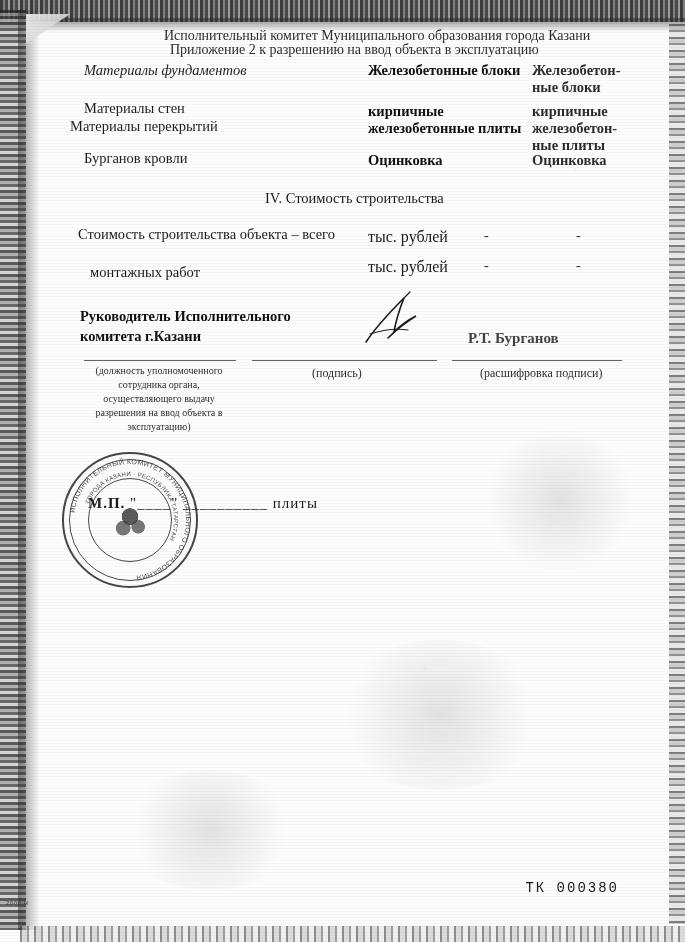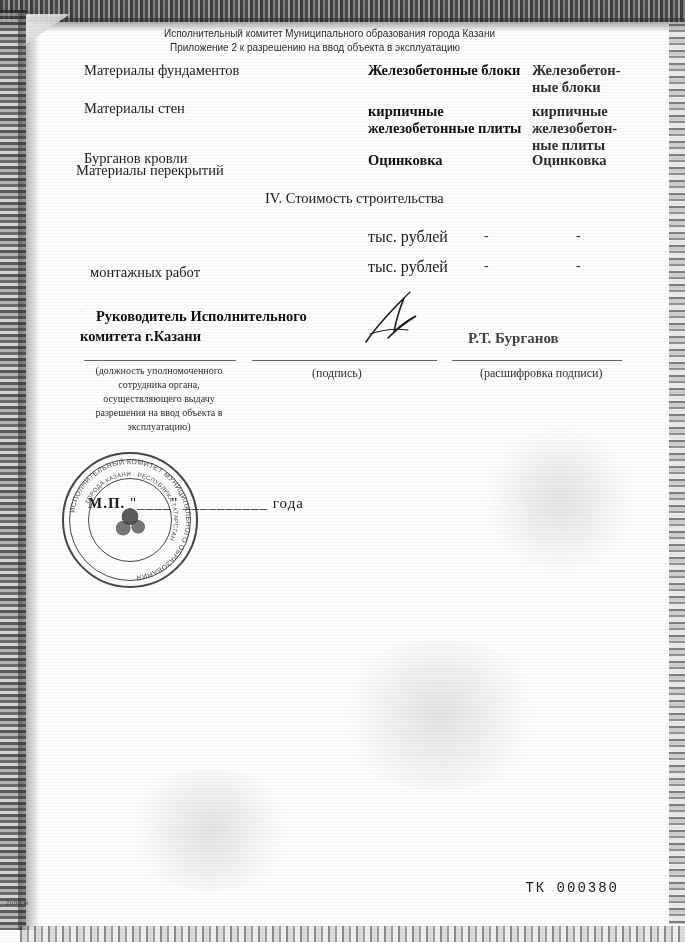--- a/index.html
+++ b/index.html
@@ -116,22 +116,22 @@
     left: 6px; bottom: 36px;
     font-family: "Liberation Sans", sans-serif;
     font-size: 6px;
     color: #3a3a3a;
     letter-spacing: .5px;
   }
 
   
   .header-line {
     position: absolute;
-    font-family: Liberation Sans, sans-serif;
-    font-size: 10px;
+    font-family: Liberation Serif, serif;
+    font-size: 14px;
     color: #2c2c2c;
     white-space: nowrap;
   }
   .h1 { left: 164px; top: 28px; }
   .h2 { left: 170px; top: 42px; }
 
   .label {
     position: absolute;
     font-family: "Liberation Serif", serif;
     font-size: 14.5px;
@@ -290,71 +290,72 @@
 
   <div class="blotch" style="left:330px; top:640px; width:220px; height:150px;"></div>
   <div class="blotch" style="left:120px; top:770px; width:180px; height:120px;"></div>
   <div class="blotch" style="left:480px; top:430px; width:160px; height:140px;"></div>
 
   <div class="side-label">2008   Н</div>
 
   <div class="header-line h1">Исполнительный комитет Муниципального образования города Казани</div>
   <div class="header-line h2">Приложение 2 к разрешению на ввод объекта в эксплуатацию</div>
 
-  <div class="label" style="left:84px; top:62px;">Материалы фундаментов</div>
+  <div class="label" style="left:84px; top:62px;font-style:italic;">Материалы фундаментов</div>
   <div class="value" style="left:368px; top:62px;">Железобетонные блоки</div>
   <div class="value ghost" style="left:532px; top:62px; line-height:17px; white-space:pre;">Железобетон-
 ные блоки</div>
 
   <div class="label" style="left:84px; top:100px;">Материалы стен</div>
   <div class="value" style="left:368px; top:103px;">кирпичные</div>
   <div class="value ghost" style="left:532px; top:103px;">кирпичные</div>
 
-  <div class="label" style="left:76px; top:118px;margin-top:44px;">Материалы перекрытий</div>
+  <div class="label" style="left:70px; top:118px;">Материалы перекрытий</div>
   <div class="value" style="left:368px; top:120px;">железобетонные плиты</div>
   <div class="value ghost" style="left:532px; top:120px; line-height:17px; white-space:pre;">железобетон-
 ные плиты</div>
 
   <div class="label" style="left:84px; top:150px;">Бурганов кровли</div>
   <div class="value" style="left:368px; top:152px;">Оцинковка</div>
   <div class="value ghost" style="left:532px; top:152px;">Оцинковка</div>
 
   <div class="section-title">IV. Стоимость строительства</div>
 
+  <div class="cost-label" style="left:78px; top:226px;">Стоимость строительства объекта  – всего</div>
   <div class="unit" style="left:368px; top:228px;">тыс. рублей</div>
   <div class="dash" style="left:484px; top:228px;">-</div>
   <div class="dash" style="left:576px; top:228px;">-</div>
 
   <div class="cost-label" style="left:90px; top:264px;">монтажных работ</div>
   <div class="unit" style="left:368px; top:258px;">тыс. рублей</div>
   <div class="dash" style="left:484px; top:258px;">-</div>
   <div class="dash" style="left:576px; top:258px;">-</div>
 
-  <div class="signer-title" style="left:80px; top:308px;margin-left:16px;">Руководитель Исполнительного</div>
+  <div class="signer-title" style="left:80px; top:308px;">Руководитель Исполнительного</div>
   <div class="signer-title" style="left:80px; top:328px;">комитета г.Казани</div>
   <div class="signer-name">Р.Т. Бурганов</div>
 
   <svg class="signature" viewBox="0 0 80 70">
     <path d="M6 56 C14 44 26 30 44 12 C40 22 36 34 34 46 C40 40 48 34 56 30 C46 36 36 44 28 52" fill="none" stroke="#1b1b1b" stroke-width="1.6" stroke-linecap="round"></path>
     <path d="M44 12 L50 6" fill="none" stroke="#1b1b1b" stroke-width="1.2" stroke-linecap="round"></path>
     <path d="M10 48 C22 44 34 42 48 44" fill="none" stroke="#232323" stroke-width="1.1" stroke-linecap="round"></path>
   </svg>
 
   <div class="rule" style="left:84px; top:360px; width:152px;"></div>
   <div class="rule" style="left:252px; top:360px; width:185px;"></div>
   <div class="rule" style="left:452px; top:360px; width:170px;"></div>
 
   <div class="caption" style="left:312px; top:366px;">(подпись)</div>
   <div class="caption" style="left:480px; top:366px;text-align:right;">(расшифровка подписи)</div>
   <div class="caption-block">(должность уполномоченного сотрудника органа, осуществляющего выдачу разрешения на ввод объекта в эксплуатацию)</div>
 
   <div class="date-line">
     <span class="mp">М.П.</span>
     <span>"____" __________ </span>
-    <span>года</span>
+    <span>плиты</span>
   </div>
 
   <div class="stamp">
     <div class="ring1"></div>
     <div class="ring2"></div>
     <div class="ring3"></div>
     <div class="crest"></div>
     <svg viewBox="0 0 136 136">
       <defs>
         <path id="arcOuter" d="M 68,68 m -56,0 a 56,56 0 1,1 112,0 a 56,56 0 1,1 -112,0"></path>

